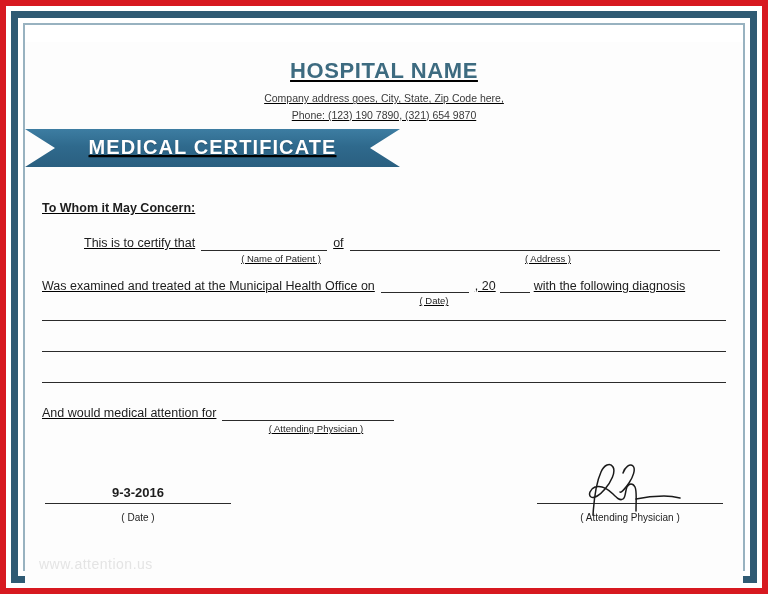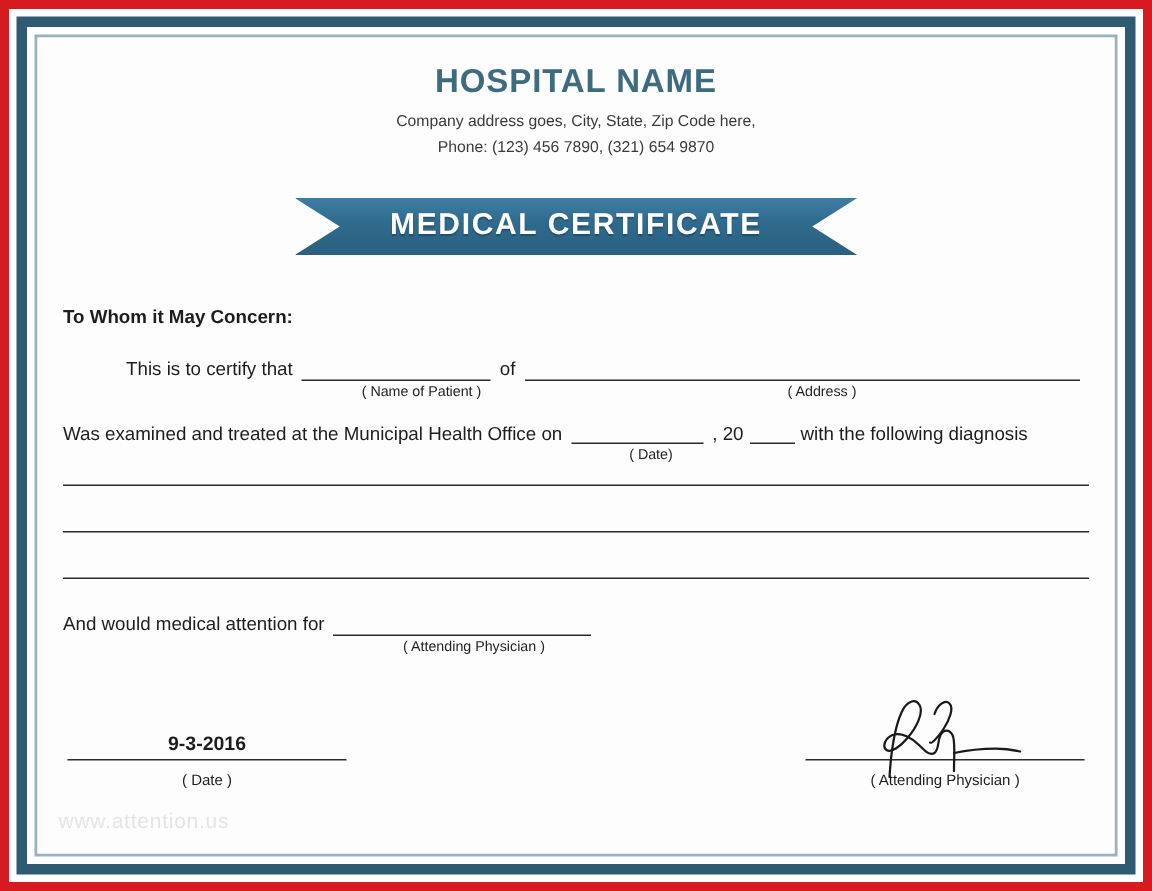--- a/index.html
+++ b/index.html
@@ -49,26 +49,27 @@
   .frame-thin {
     position: absolute;
     left: 23px; top: 23px; right: 23px; bottom: 23px;
     border: 2px solid #98b2c0;
     box-sizing: border-box;
   }
 
   
   .sheet {
     position: absolute;
-    left: 25px; top: 25px;
+    left: 25px; top: 42px;
     width: 718px;
     height: 544px;
     background: #fdfdfd;
     box-sizing: border-box;
     overflow: hidden;
+    text-decoration: underline;
   }
 
   
   .letterhead {
     text-align: center;
     padding-top: 16px;
   }
   .hospital-name {
     font-size: 22px;
     font-weight: bold;
@@ -83,23 +84,23 @@
     margin-top: 6px;
   }
   .phone-line {
     font-size: 10.5px;
     color: #3a3a3a;
     line-height: 1.55;
   }
 
   
   .ribbon-wrap {
-    margin-top: 26px;
+    margin-top: 6px;
     display: flex;
-    justify-content: center;
+    justify-content: flex-start;
   }
   .ribbon {
     position: relative;
     width: 375px;
     height: 38px;
     background: linear-gradient(to bottom, #3d7da2 0%, #2f6a8d 45%, #2a5f80 100%);
     -webkit-clip-path: polygon(0 0, 30px 50%, 0 100%, 100% 100%, calc(100% - 30px) 50%, 100% 0);
     clip-path: polygon(0 0, 30px 50%, 0 100%, 100% 100%, calc(100% - 30px) 50%, 100% 0);
     display: flex;
     align-items: center;
@@ -231,21 +232,21 @@
   <div class="frame-gap"></div>
   <div class="frame-blue"></div>
   <div class="frame-gap2"></div>
   <div class="frame-thin"></div>
 
   <div class="sheet">
 
     <div class="letterhead">
       <div class="hospital-name">HOSPITAL NAME</div>
       <div class="addr-line">Company address goes, City, State, Zip Code here,</div>
-      <div class="phone-line">Phone: (123) 456 7890, (321) 654 9870</div>
+      <div class="phone-line">Phone: (123) 190 7890, (321) 654 9870</div>
     </div>
 
     <div class="ribbon-wrap">
       <div class="ribbon">
         <span class="ribbon-title">MEDICAL CERTIFICATE</span>
       </div>
     </div>
 
     <div class="body-area">
 

